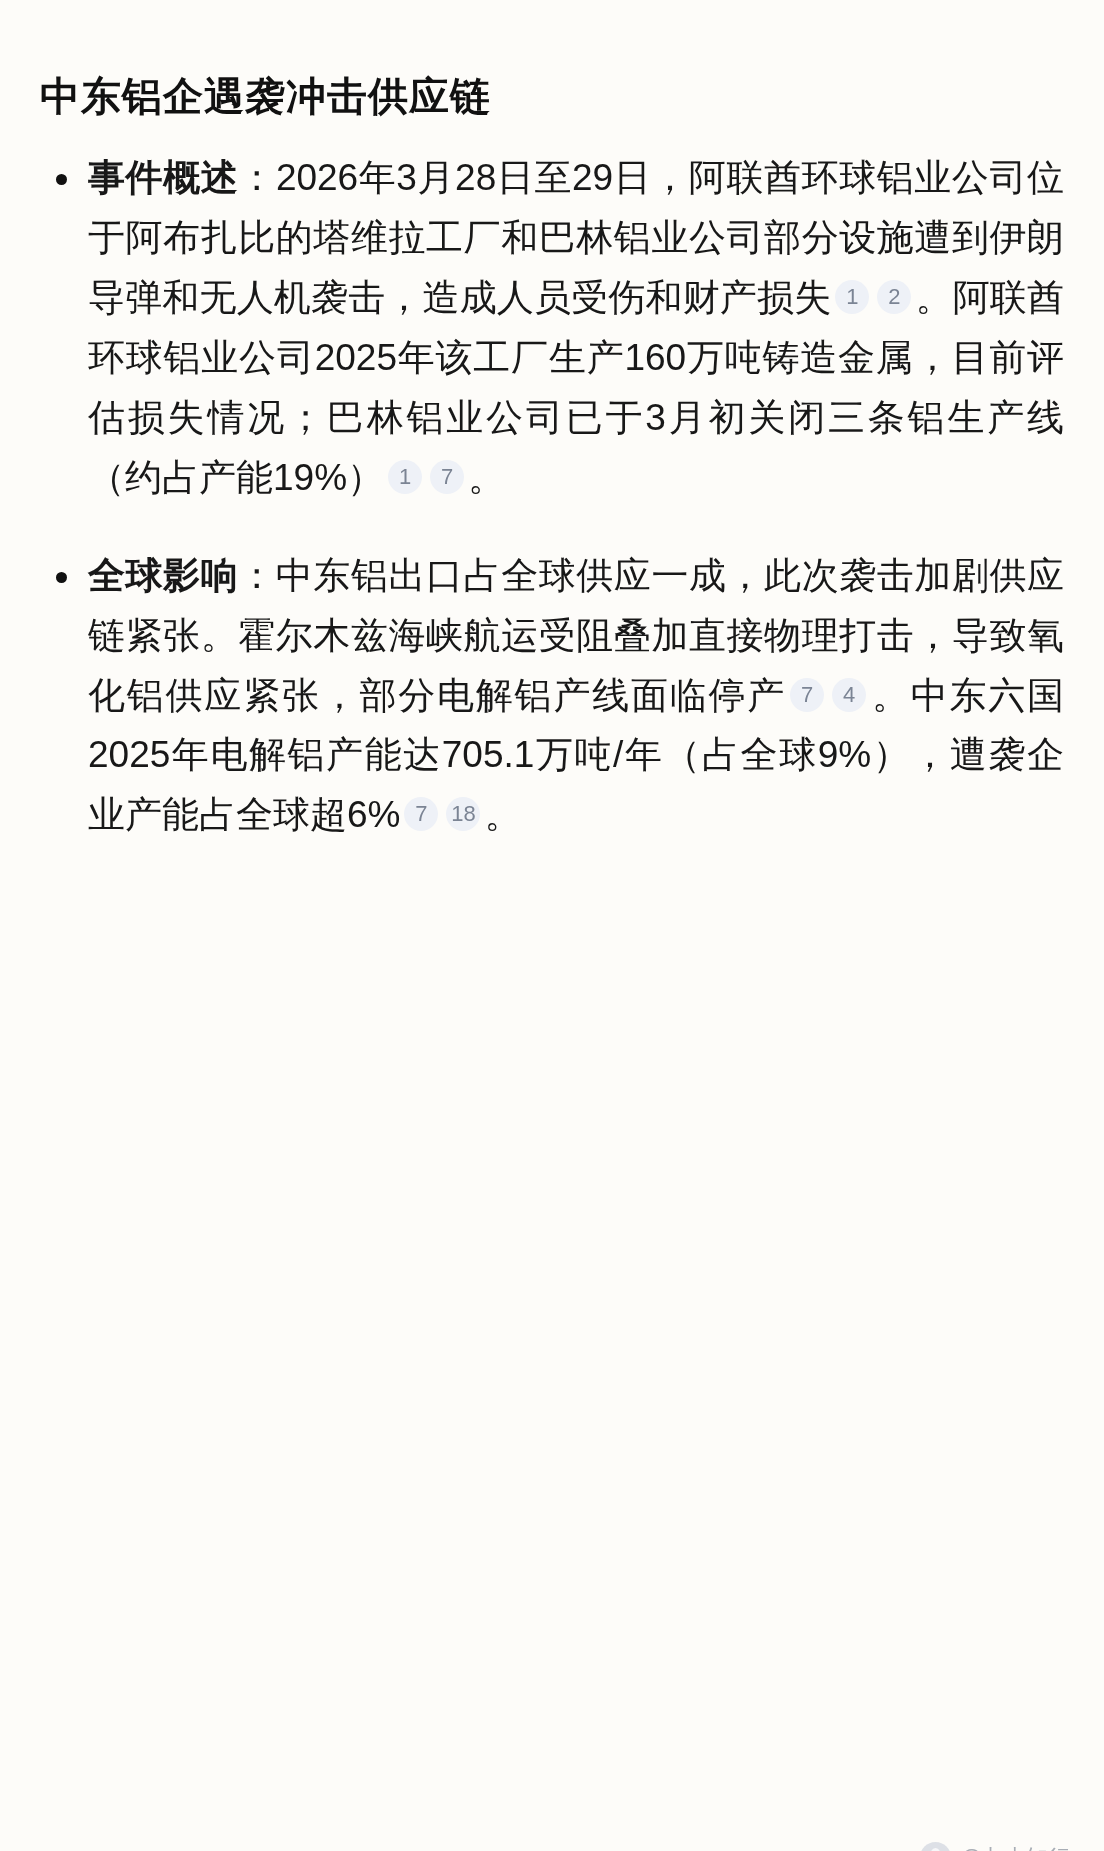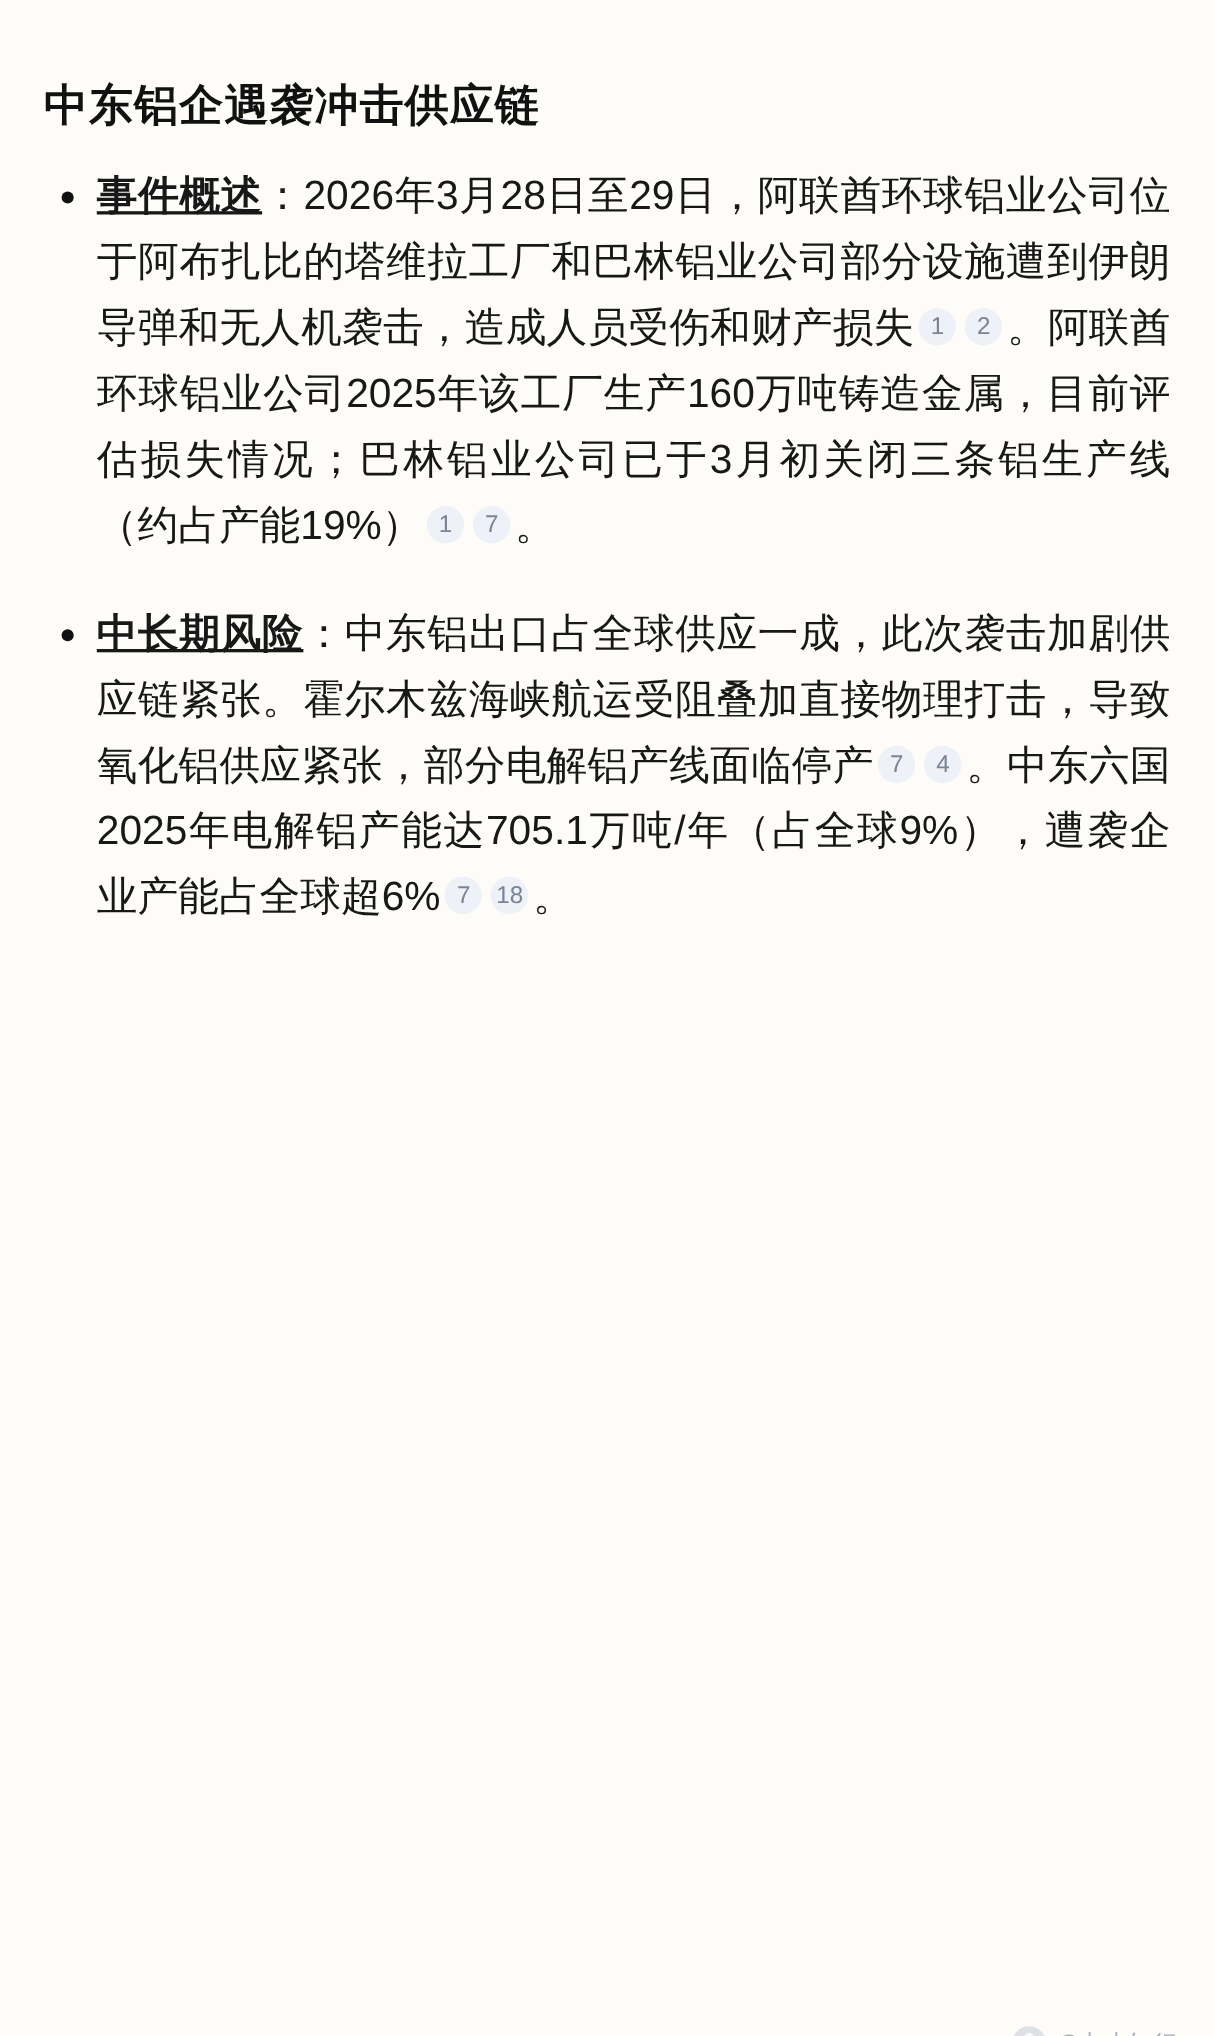--- a/index.html
+++ b/index.html
@@ -50,21 +50,20 @@
     position: absolute;
     left: 16px;
     top: 26px;
     width: 11px;
     height: 11px;
     background: #111;
     border-radius: 50%;
   }
   .lead {
     font-weight: bold;
-    text-decoration: underline;
   }
   .ref {
     display: inline-block;
     min-width: 34px;
     height: 34px;
     line-height: 34px;
     border-radius: 50%;
     background: #eef1f7;
     color: #7b8494;
     font-size: 22px;
@@ -113,20 +112,20 @@
     pointer-events: none;
   }
 </style>
 </head>
 <body>
 
 <div class="page">
   <h1 class="title">中东铝企遇袭冲击供应链</h1>
   <ul class="bullets">
       <li class="bullet"><span class="lead">事件概述</span><span>：</span><span>2026年3月28日至29日，阿联酋环球铝业公司位于阿布扎比的塔维拉工厂和巴林铝业公司部分设施遭到伊朗导弹和无人机袭击，造成人员受伤和财产损失</span><span class="ref">1</span><span class="ref">2</span><span>。阿联酋环球铝业公司2025年该工厂生产160万吨铸造金属，目前评估损失情况；巴林铝业公司已于3月初关闭三条铝生产线（约占产能19%）</span><span class="ref">1</span><span class="ref">7</span><span>。</span></li>
-      <li class="bullet"><span class="lead">中长期风险</span><span>：</span><span>中东铝出口占全球供应一成，此次袭击加剧供应链紧张。霍尔木兹海峡航运受阻叠加直接物理打击，导致氧化铝供应紧张，部分电解铝产线面临停产</span><span class="ref">7</span><span class="ref">4</span><span>。中东六国2025年电解铝产能达705.1万吨/年（占全球9%），遭袭企业产能占全球超6%</span><span class="ref">7</span><span class="ref">18</span><span>。</span></li>
+      <li class="bullet"><span class="lead">全球影响</span><span>：</span><span>中东铝出口占全球供应一成，此次袭击加剧供应链紧张。霍尔木兹海峡航运受阻叠加直接物理打击，导致氧化铝供应紧张，部分电解铝产线面临停产</span><span class="ref">7</span><span class="ref">4</span><span>。中东六国2025年电解铝产能达705.1万吨/年（占全球9%），遭袭企业产能占全球超6%</span><span class="ref">7</span><span class="ref">18</span><span>。</span></li>
     </ul>
   <div class="fade-bottom"></div>
   <div class="watermark">
     <span class="wm-logo"></span>
     <span>@九火知行</span>
   </div>
 </div>
 
 </body></html>

